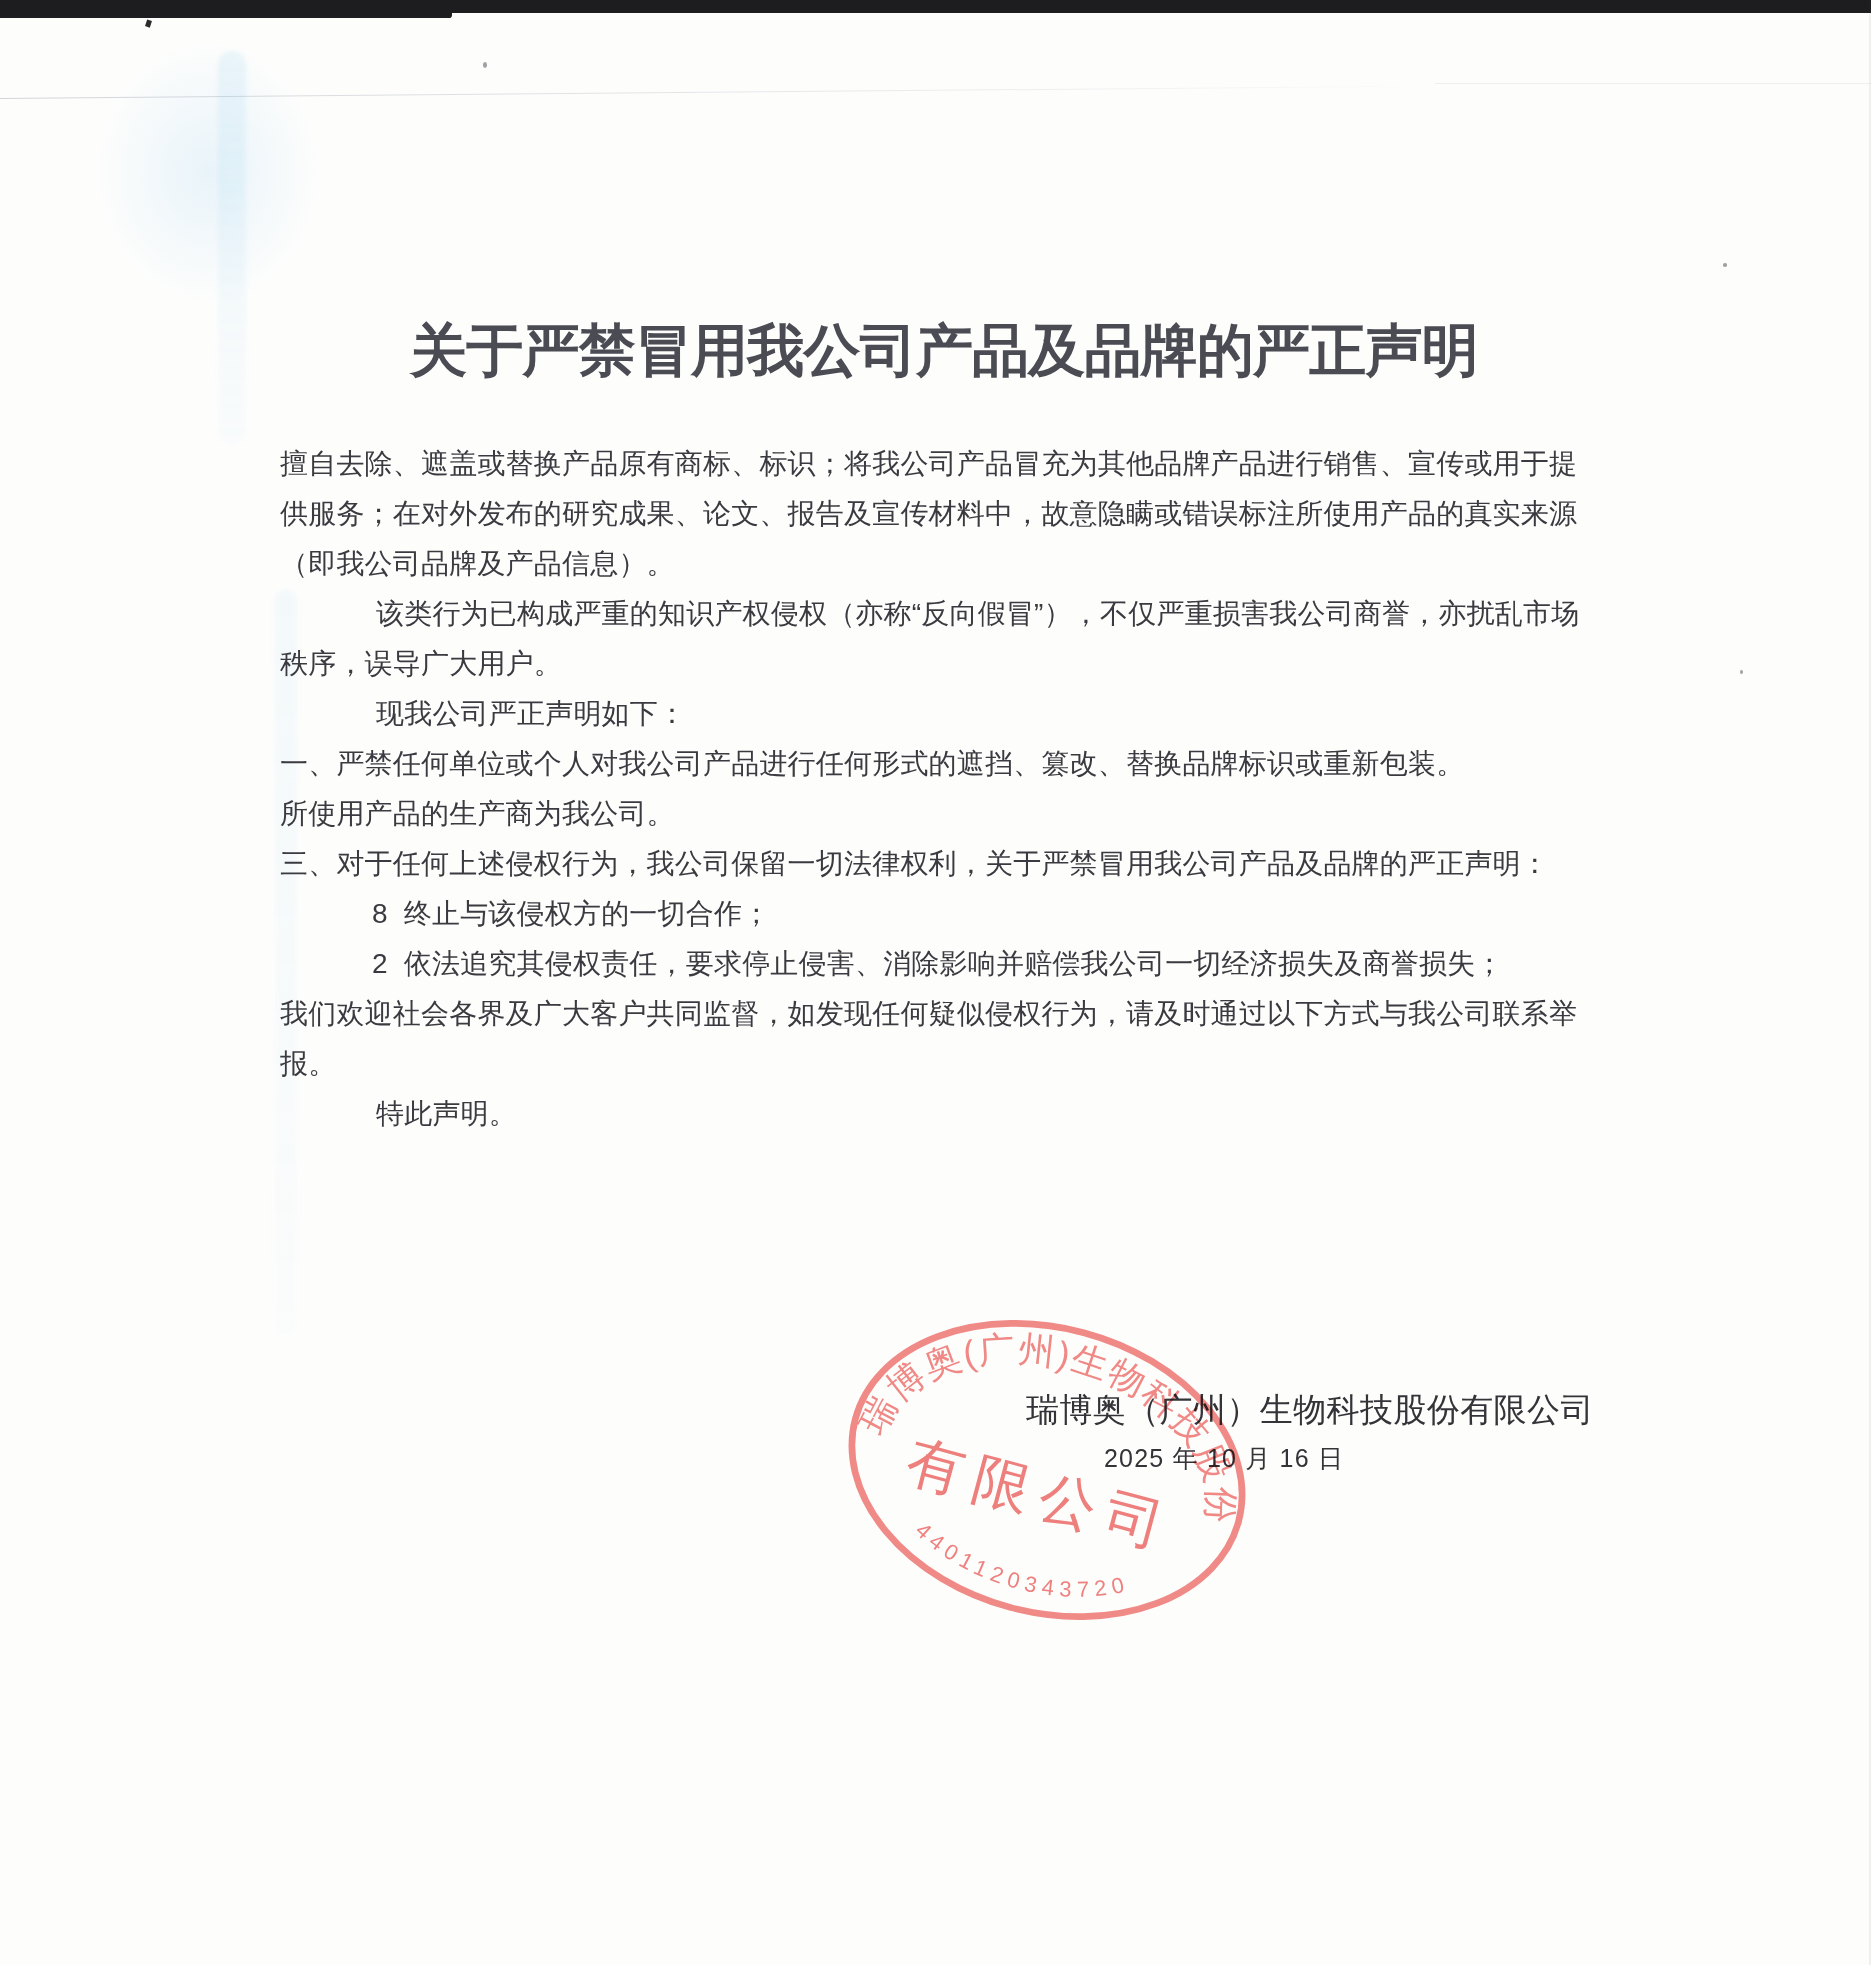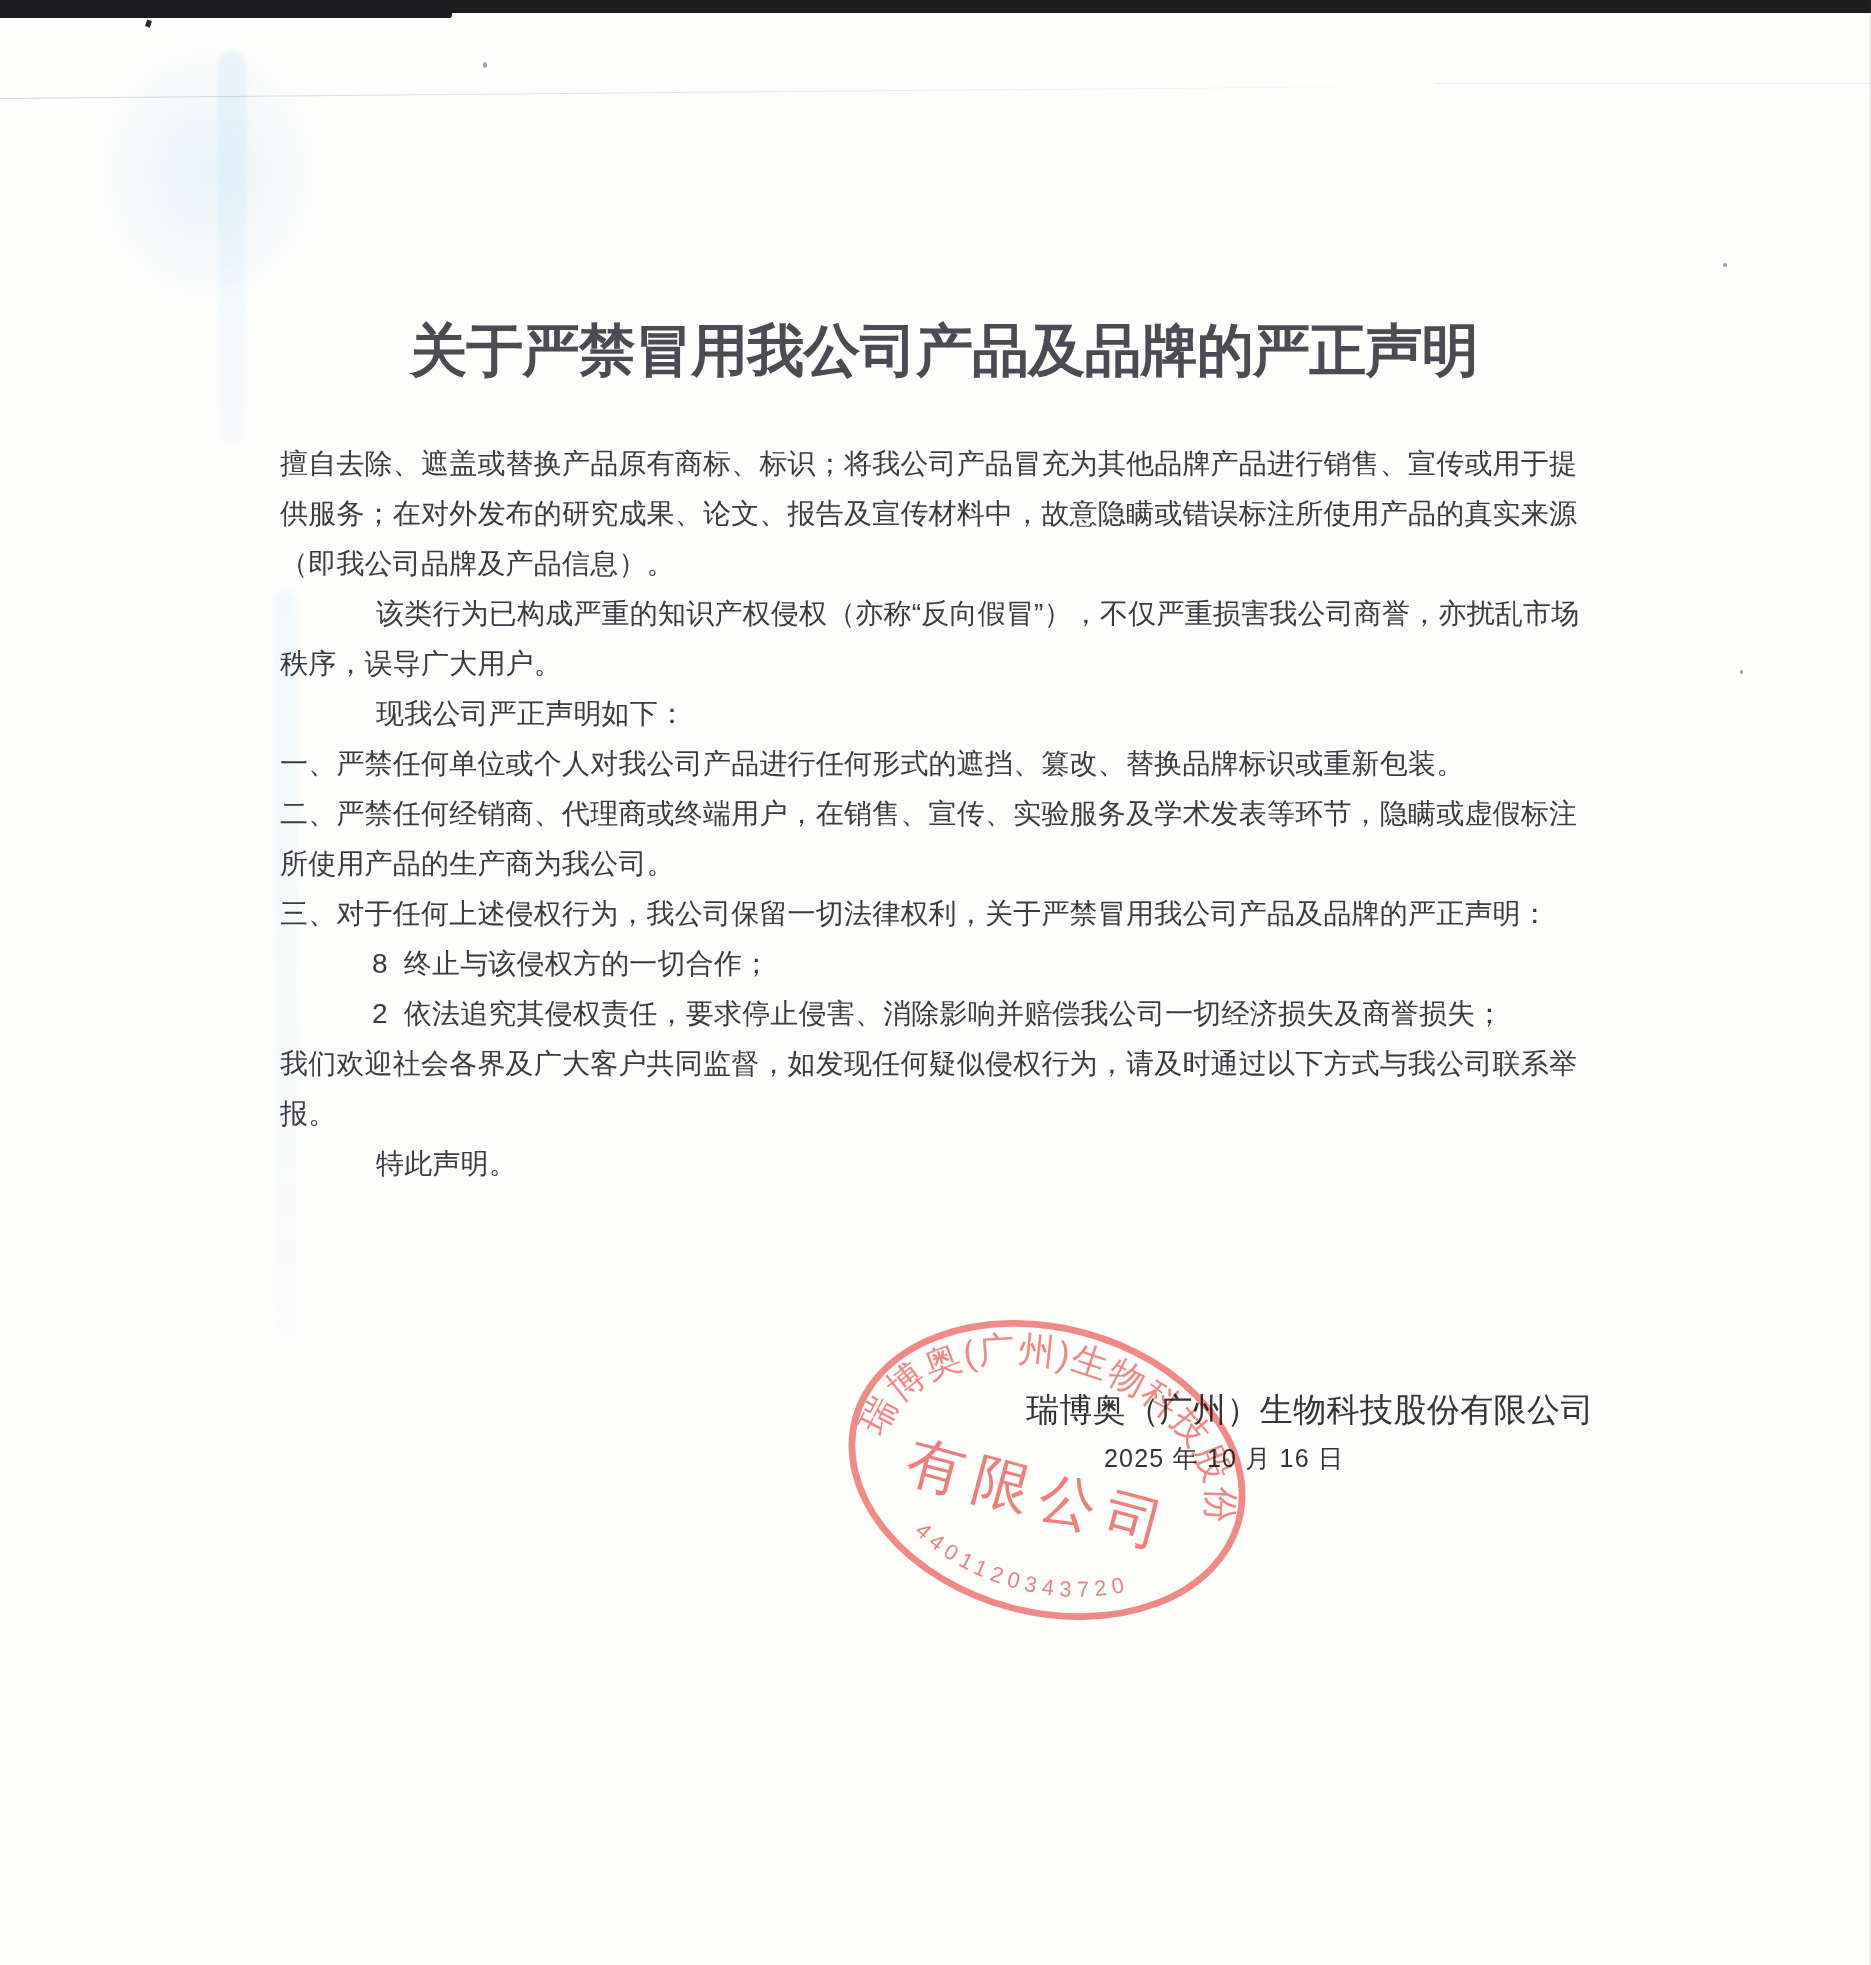--- a/index.html
+++ b/index.html
@@ -65,21 +65,20 @@
   <div class="title">关于严禁冒用我公司产品及品牌的严正声明</div>
 
   <div class="body-block">
     <div class="bl">擅自去除、遮盖或替换产品原有商标、标识；将我公司产品冒充为其他品牌产品进行销售、宣传或用于提</div>
     <div class="bl">供服务；在对外发布的研究成果、论文、报告及宣传材料中，故意隐瞒或错误标注所使用产品的真实来源</div>
     <div class="bl">（即我公司品牌及产品信息）。</div>
     <div class="bl ind-para">该类行为已构成严重的知识产权侵权（亦称“反向假冒”），不仅严重损害我公司商誉，亦扰乱市场</div>
     <div class="bl">秩序，误导广大用户。</div>
     <div class="bl ind-para">现我公司严正声明如下：</div>
     <div class="bl">一、严禁任何单位或个人对我公司产品进行任何形式的遮挡、篡改、替换品牌标识或重新包装。</div>
-    <div class="bl">二、严禁任何经销商、代理商或终端用户，在销售、宣传、实验服务及学术发表等环节，隐瞒或虚假标注</div>
     <div class="bl">所使用产品的生产商为我公司。</div>
     <div class="bl">三、对于任何上述侵权行为，我公司保留一切法律权利，关于严禁冒用我公司产品及品牌的严正声明：</div>
     <div class="bl ind-sub">8  终止与该侵权方的一切合作；</div>
     <div class="bl ind-sub">2  依法追究其侵权责任，要求停止侵害、消除影响并赔偿我公司一切经济损失及商誉损失；</div>
     <div class="bl">我们欢迎社会各界及广大客户共同监督，如发现任何疑似侵权行为，请及时通过以下方式与我公司联系举</div>
     <div class="bl">报。</div>
     <div class="bl ind-para">特此声明。</div>
   </div>
 
   <div class="sig-company">瑞博奥（广州）生物科技股份有限公司</div>

